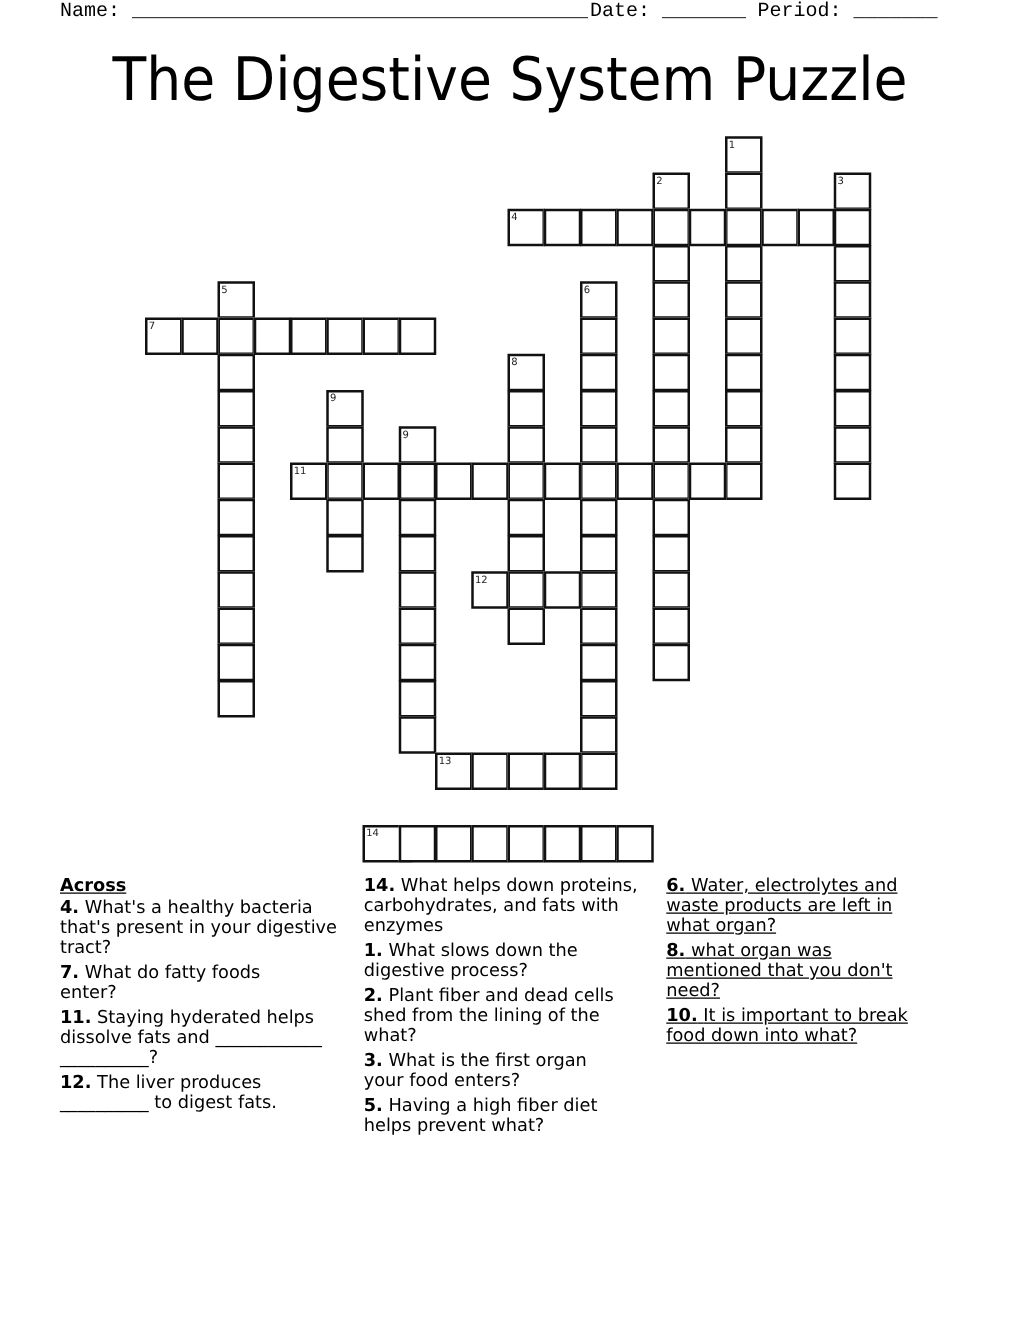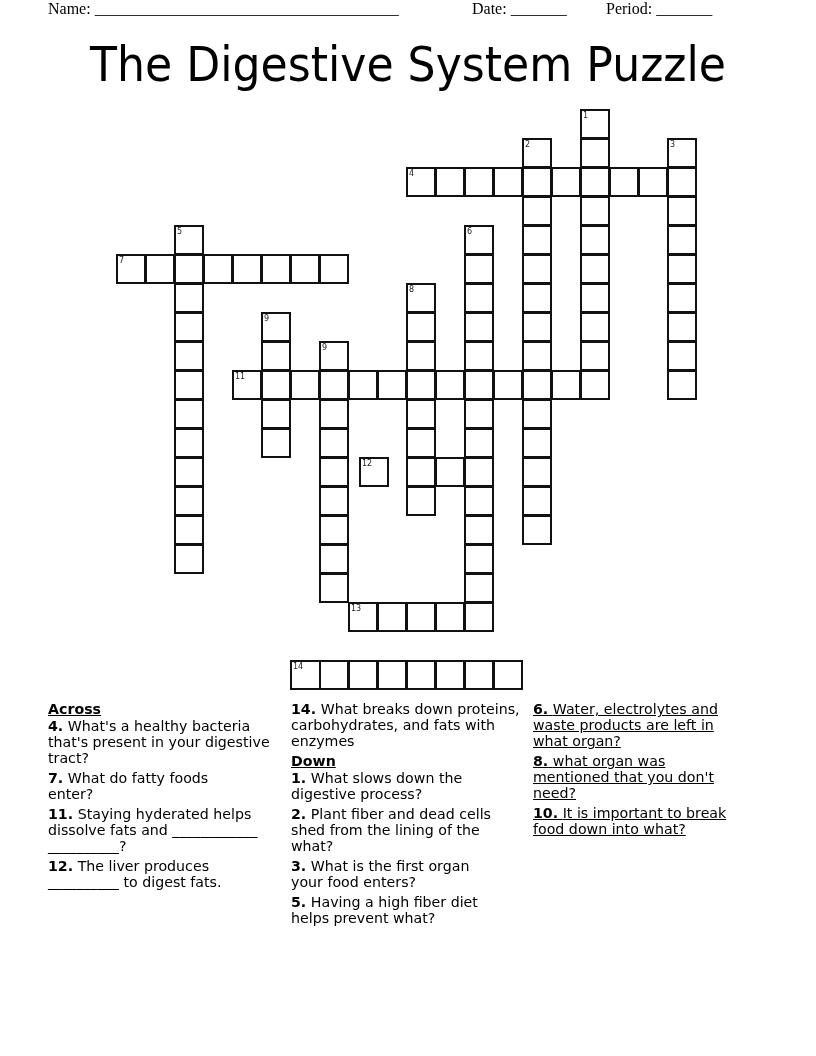--- a/index.html
+++ b/index.html
@@ -1,17 +1,17 @@
 <!DOCTYPE html>
 <html><head>
 <meta charset="utf-8">
 <style>
   html, body { margin: 0; padding: 0; background: #ffffff; }
   body { width: 816px; height: 1056px; position: relative; overflow: hidden; font-family: "DejaVu Sans", sans-serif; color: #000; }
-  .header-line { position: absolute; top: 0; left: 48px; font-family: Liberation Serif, serif; font-size: 16px; line-height: 18px; white-space: pre; }
+  .header-line { position: absolute; top: 0; left: 48px; font-family: Liberation Mono, monospace; font-size: 16px; line-height: 18px; white-space: pre; }
   .header-line span { position: absolute; top: 0; white-space: pre; }
   .title { position: absolute; top: 34px; left: 0; width: 816px; text-align: center; font-family: "DejaVu Sans", sans-serif; font-size: 48px; line-height: 60px; letter-spacing: 0px; transform: scaleX(0.92); transform-origin: center; }
   #grid { position: absolute; left: 0; top: 0; width: 816px; height: 700px; }
   .cell { position: absolute; width: 29px; height: 29px; box-sizing: border-box; border: 2px solid #111; background: #fff; margin-left: -1px; margin-top: -1px; }
   .cell .num { position: absolute; top: 0px; left: 1px; font-family: "DejaVu Sans", sans-serif; font-size: 8px; line-height: 9px; color: #222; }
   .clues { position: absolute; top: 701px; font-family: "DejaVu Sans", sans-serif; font-size: 14.2px; line-height: 16px; }
   .clues .col { position: absolute; top: 0; }
   .clue-head { text-decoration: underline; font-weight: bold; margin: 0 0 1px 0; }
   .clue { margin: 0 0 4px 0; }
   .clue b { font-weight: bold; }
@@ -145,21 +145,21 @@
     <div class="cell" style="left: 320px; top: 574px; width: 30px; height: 30px;"></div>
     <div class="cell" style="left: 233px; top: 371px; width: 30px; height: 30px;">
       <span class="num">11</span>
     </div>
     <div class="cell" style="left: 291px; top: 371px; width: 30px; height: 30px;"></div>
     <div class="cell" style="left: 349px; top: 371px; width: 30px; height: 30px;"></div>
     <div class="cell" style="left: 378px; top: 371px; width: 30px; height: 30px;"></div>
     <div class="cell" style="left: 436px; top: 371px; width: 30px; height: 30px;"></div>
     <div class="cell" style="left: 494px; top: 371px; width: 30px; height: 30px;"></div>
     <div class="cell" style="left: 552px; top: 371px; width: 30px; height: 30px;"></div>
-    <div class="cell" style="left: 360px; top: 458px; width: 30px; height: 30px;">
+    <div class="cell" style="left: 378px; top: 458px; width: 30px; height: 30px;">
       <span class="num">12</span>
     </div>
     <div class="cell" style="left: 436px; top: 458px; width: 30px; height: 30px;"></div>
     <div class="cell" style="left: 349px; top: 603px; width: 30px; height: 30px;">
       <span class="num">13</span>
     </div>
     <div class="cell" style="left: 378px; top: 603px; width: 30px; height: 30px;"></div>
     <div class="cell" style="left: 407px; top: 603px; width: 30px; height: 30px;"></div>
     <div class="cell" style="left: 436px; top: 603px; width: 30px; height: 30px;"></div>
     <div class="cell" style="left: 291px; top: 661px; width: 30px; height: 30px; padding-left: 36px;">
@@ -178,22 +178,21 @@
 
   <div class="col" style="left:48px; width:236px;">
     <div class="clue-head">Across</div>
     <div class="clue"><b>4.</b> <span>What's a healthy bacteria that's present in your digestive tract?</span></div>
     <div class="clue" style="width:180px;"><b>7.</b> <span>What do fatty foods enter?</span></div>
     <div class="clue" style="width:220px;"><b>11.</b> <span>Staying hyderated helps dissolve fats and ____________ __________?</span></div>
     <div class="clue" style="width:205px;"><b>12.</b> <span>The liver produces __________ to digest fats.</span></div>
   </div>
 
   <div class="col" style="left:291px; width:232px;">
-    <div class="clue"><b>14.</b> <span>What breaks down proteins, carbohydrates, and fats with enzymes</span></div>
-    <div class="clue-head">Down</div>
+    <div class="clue"><b>14.</b> <span>What helps down proteins, carbohydrates, and fats with enzymes</span></div>
     <div class="clue" style="width:200px;"><b>1.</b> <span>What slows down the digestive process?</span></div>
     <div class="clue" style="width:225px;"><b>2.</b> <span>Plant fiber and dead cells shed from the lining of the what?</span></div>
     <div class="clue" style="width:205px;"><b>3.</b> <span>What is the first organ your food enters?</span></div>
     <div class="clue" style="width:210px;"><b>5.</b> <span>Having a high fiber diet helps prevent what?</span></div>
   </div>
 
   <div class="col" style="left:533px; width:232px;text-decoration:underline;">
     <div class="clue" style="width:205px;"><b>6.</b> <span>Water, electrolytes and waste products are left in what organ?</span></div>
     <div class="clue" style="width:200px;"><b>8.</b> <span>what organ was mentioned that you don't need?</span></div>
     <div class="clue" style="width:215px;"><b>10.</b> <span>It is important to break food down into what?</span></div>

